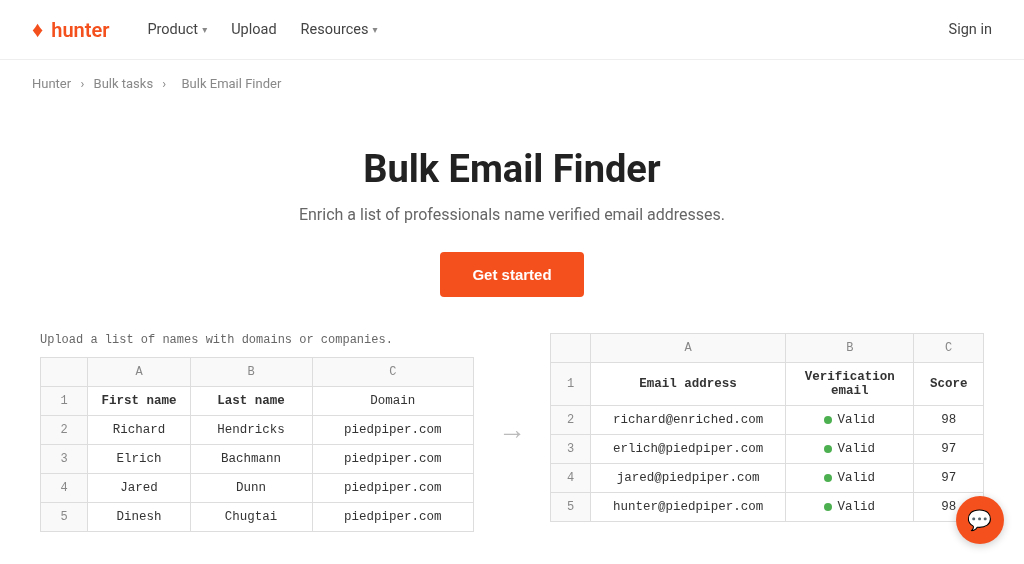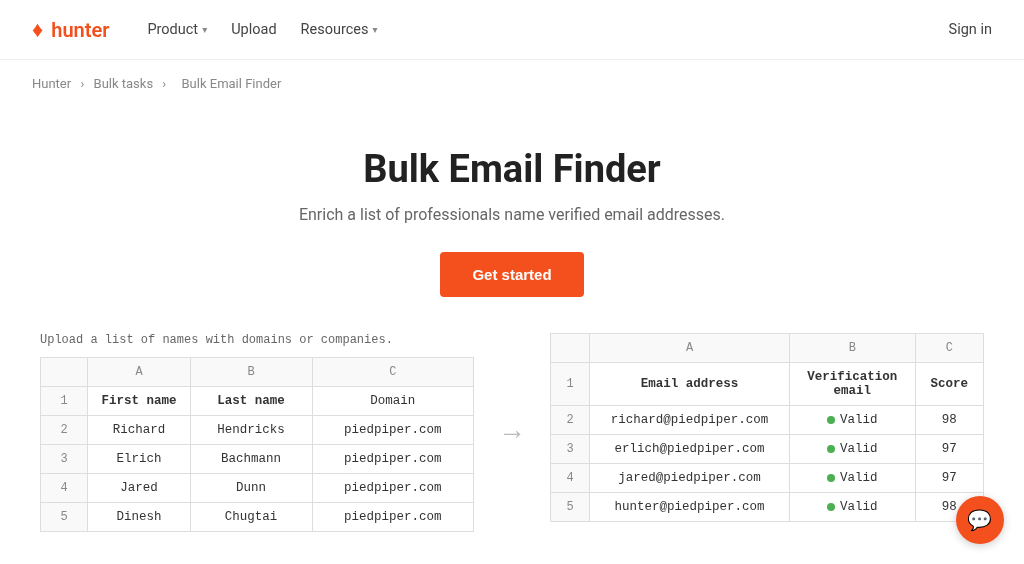--- a/index.html
+++ b/index.html
@@ -194,21 +194,21 @@
       </thead>
       <tbody id="output-table-body">
       <tr>
       <td class="row-num">1</td>
       <td class="bold">Email address</td>
       <td class="bold">Verification email</td>
       <td class="bold">Score</td>
     </tr>
           <tr>
       <td class="row-num">2</td>
-      <td>richard@piedpiper.com</td>
+      <td>richard@enriched.com</td>
       <td><span class="status-dot"></span>Valid</td>
       <td>98</td>
     </tr>
           <tr>
       <td class="row-num">3</td>
       <td>erlich@piedpiper.com</td>
       <td><span class="status-dot"></span>Valid</td>
       <td>97</td>
     </tr>
           <tr>

